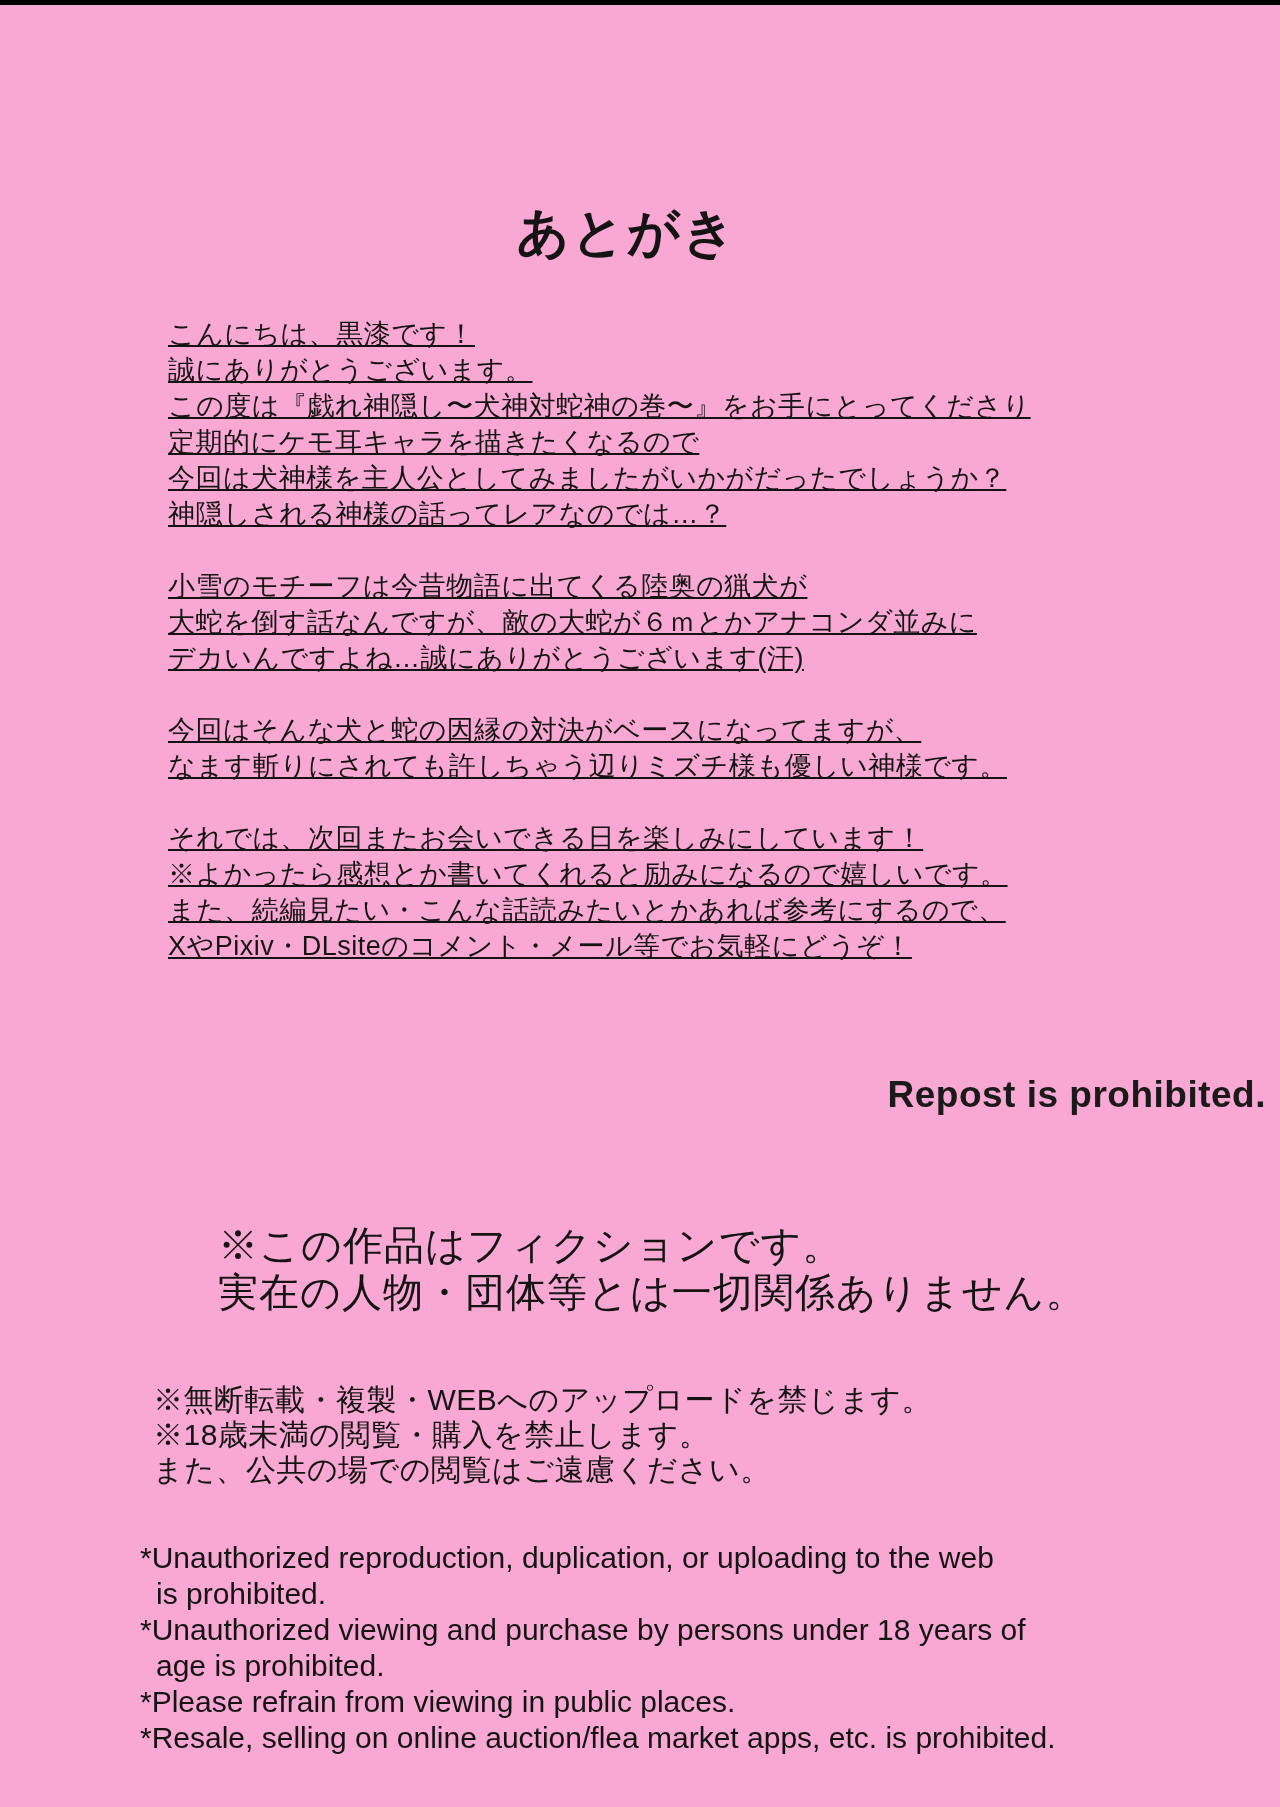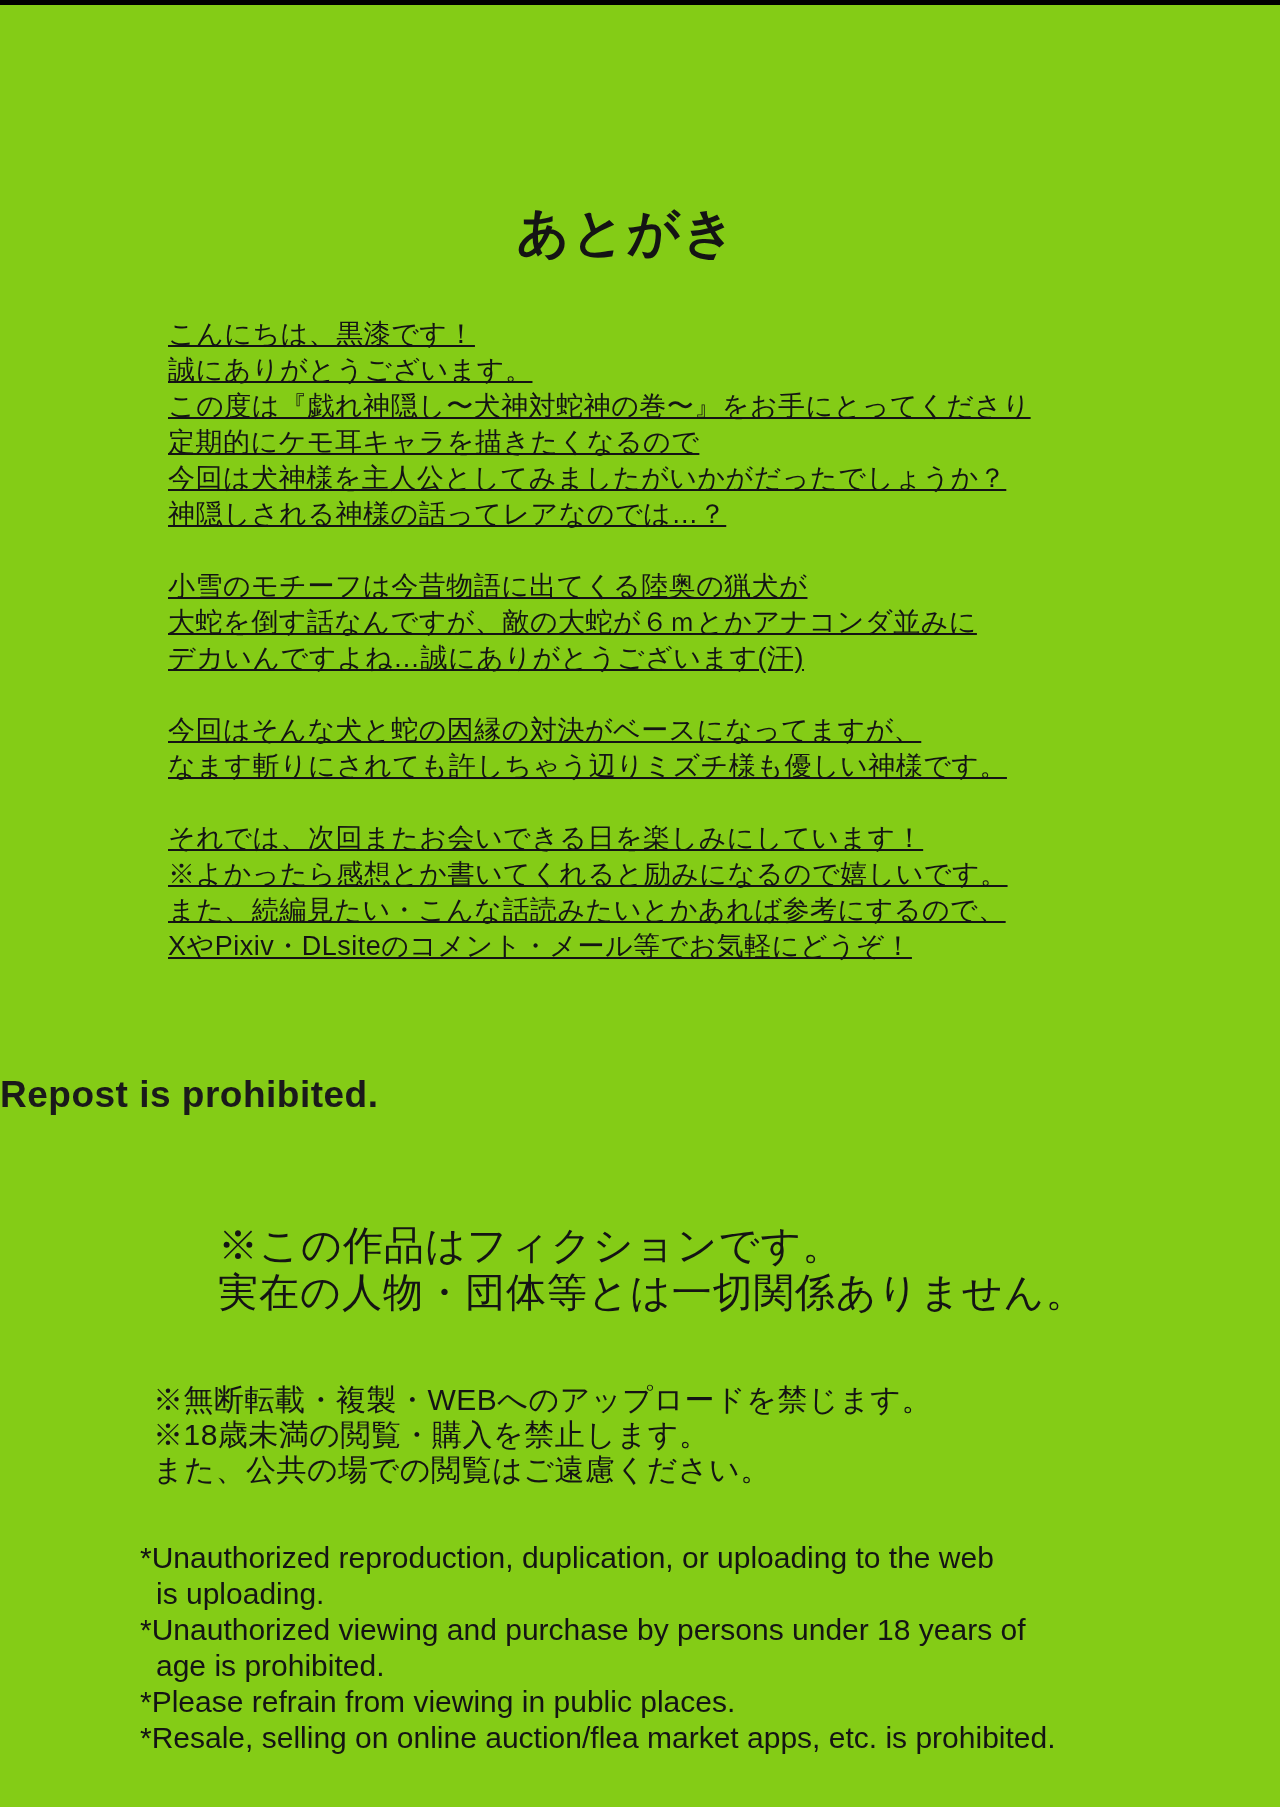--- a/index.html
+++ b/index.html
@@ -1,20 +1,20 @@
 <!DOCTYPE html>
 <html><head>
 <meta charset="utf-8">
 <style>
   html,body { margin:0; padding:0; }
   .page {
     position: relative;
     width: 1280px;
     height: 1807px;
-    background: #84cc16;
+    background: #f9a8d4;
     color: #141414;
     font-family: "Liberation Sans", sans-serif;
     overflow: hidden;
   }
   .scan-edge-top {
     position: absolute;
     top: 0; left: 0;
     width: 100%; height: 5px;
     background: #000000;
   }
@@ -44,21 +44,21 @@
   .body-text .para { margin: 0 0 36px 0; text-decoration: underline; }
   .body-text .para:last-child { margin-bottom: 0; }
   .line { white-space: pre; }
   .repost {
     position: absolute;
     top: 1072px;
     left: 0;
     width: 100%;
     padding-right: 14px;
     box-sizing: border-box;
-    text-align: left;
+    text-align: right;
     font-size: 37px;
     line-height: 46px;
     font-weight: 600;
     letter-spacing: 0.5px;
     color: #1a1a1a;
   }
   .fiction {
     position: absolute;
     top: 1222px;
     left: 218px;
@@ -127,20 +127,20 @@
   </div>
 
   <div class="jp-notices">
     <div class="line">※無断転載・複製・WEBへのアップロードを禁じます。</div>
     <div class="line">※18歳未満の閲覧・購入を禁止します。</div>
     <div class="line">また、公共の場での閲覧はご遠慮ください。</div>
   </div>
 
   <div class="en-notices">
     <div class="line">*Unauthorized reproduction, duplication, or uploading to the web</div>
-    <div class="line indent">is uploading.</div>
+    <div class="line indent">is prohibited.</div>
     <div class="line">*Unauthorized viewing and purchase by persons under 18 years of</div>
     <div class="line indent">age is prohibited.</div>
     <div class="line">*Please refrain from viewing in public places.</div>
     <div class="line">*Resale, selling on online auction/flea market apps, etc. is prohibited.</div>
   </div>
 
 </div>
 
 </body></html>

